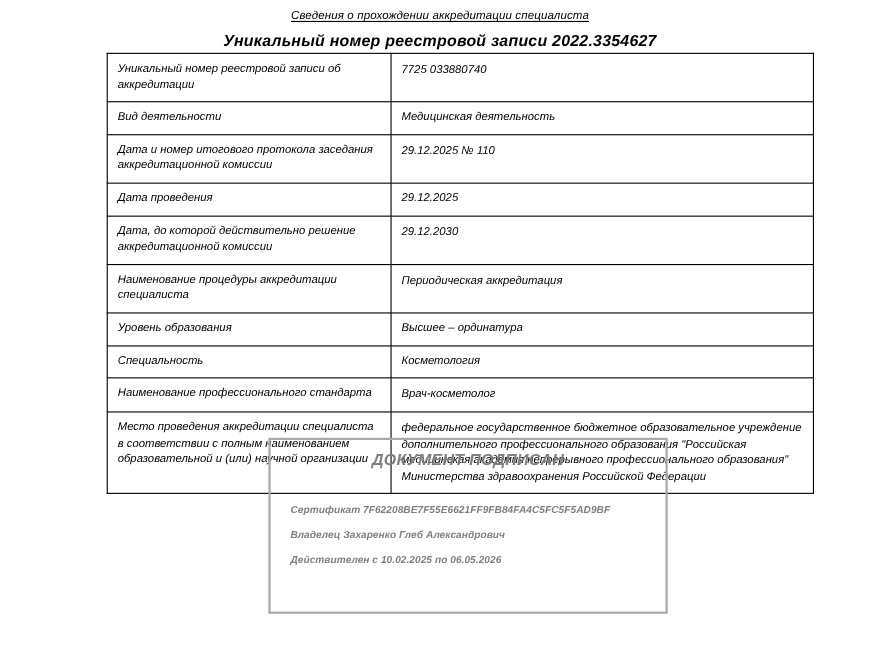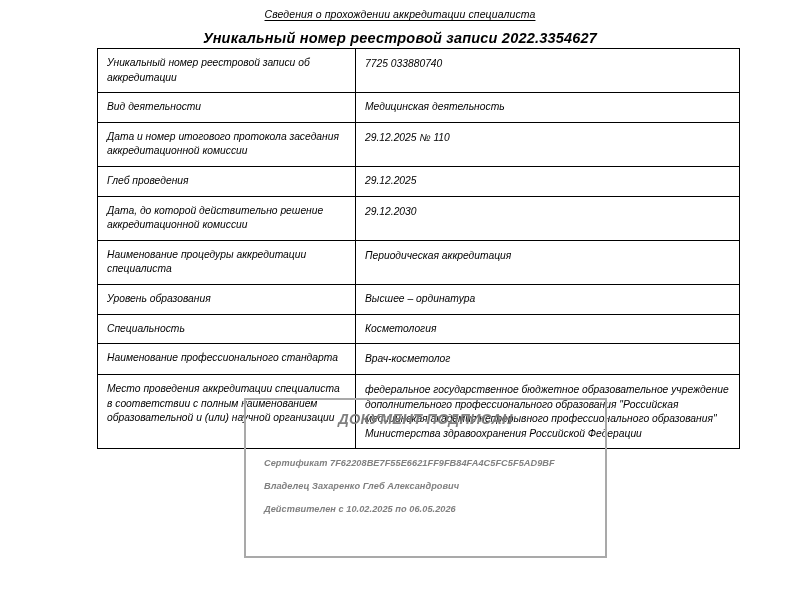--- a/index.html
+++ b/index.html
@@ -128,21 +128,21 @@
     </tr>
     <tr>
       <td class="label">Вид деятельности</td>
       <td class="value">Медицинская деятельность</td>
     </tr>
     <tr class="tall">
       <td class="label">Дата и номер итогового протокола заседания аккредитационной комиссии</td>
       <td class="value">29.12.2025 № 110</td>
     </tr>
     <tr>
-      <td class="label">Глеб проведения</td>
+      <td class="label">Дата проведения</td>
       <td class="value">29.12.2025</td>
     </tr>
     <tr class="tall">
       <td class="label">Дата, до которой действительно решение аккредитационной комиссии</td>
       <td class="value">29.12.2030</td>
     </tr>
     <tr class="tall">
       <td class="label">Наименование процедуры аккредитации специалиста</td>
       <td class="value">Периодическая аккредитация</td>
     </tr>

